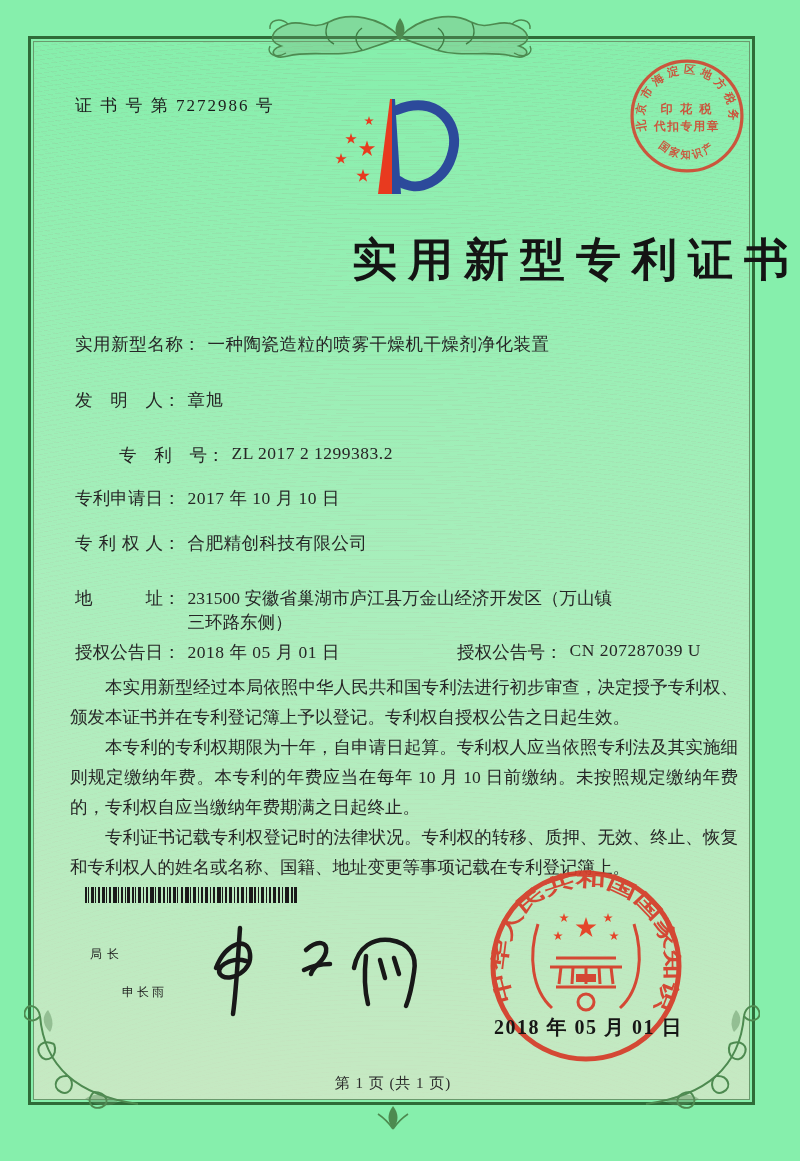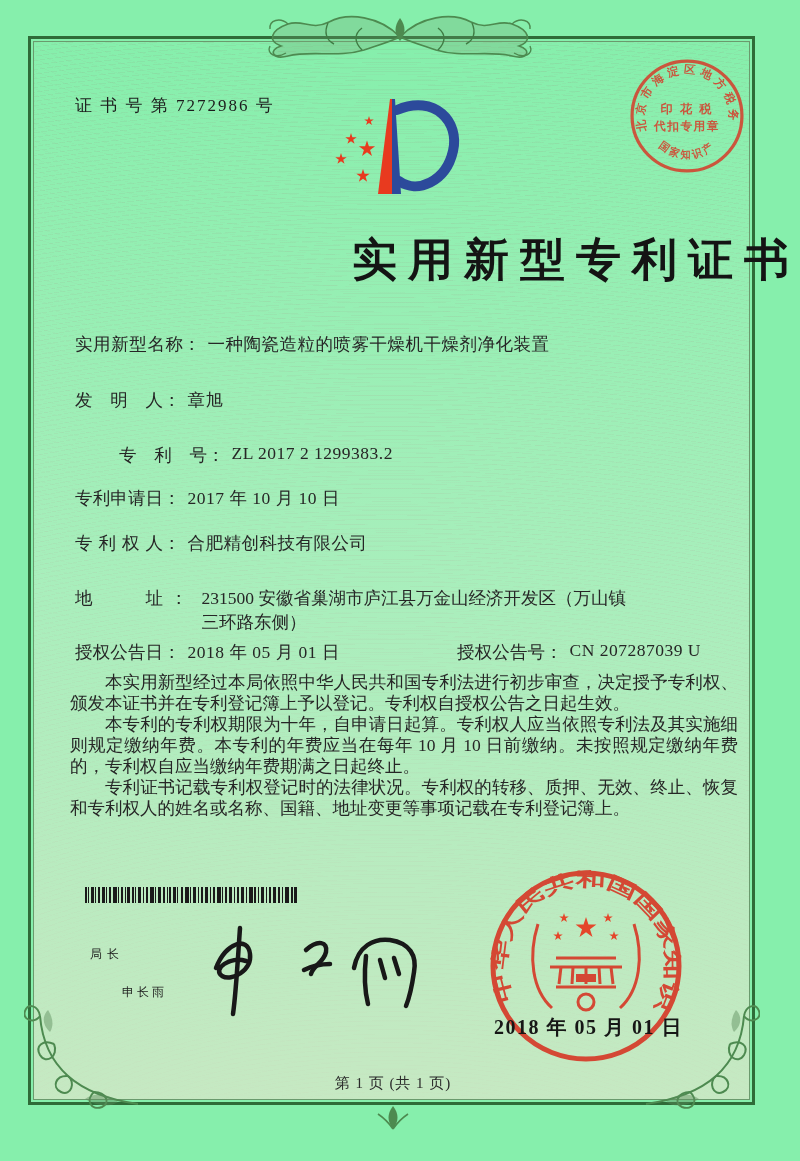--- a/index.html
+++ b/index.html
@@ -30,21 +30,21 @@
   }
   .fields{position:absolute;left:75px;top:0;width:670px;font-size:17.5px;color:#262626;}
   .frow{position:absolute;display:flex;align-items:flex-start;white-space:nowrap;}
   .flabel{display:inline-block;width:88px;text-align:justify;text-align-last:justify;}
   .flabel.wide{width:108px;}
   .fcolon{display:inline-block;margin-right:7px;}
   .fvalue{letter-spacing:.5px;}
   .addr2{display:block;white-space:nowrap;}
   .paras{
     position:absolute;left:70px;top:672px;width:668px;
-    font-size:17.5px;line-height:21px;text-align:justify;color:#262626;
+    font-size:17.5px;line-height:30px;text-align:justify;color:#262626;
   }
   .paras p{margin:0;text-indent:2em;}
   .director-label{position:absolute;left:90px;top:946px;font-size:12px;letter-spacing:5px;color:#1d1d1d;}
   .director-name{position:absolute;left:90px;top:984px;font-size:12px;letter-spacing:3px;color:#1d1d1d;margin-left:32px;}
   .seal-date{
     position:absolute;left:494px;top:1014px;font-size:20px;font-weight:600;
     letter-spacing:1.5px;color:#161616;z-index:6;
   }
   .footer{
     position:absolute;left:0;top:1074px;width:786px;text-align:center;
@@ -165,21 +165,21 @@
     <div class="frow" style="top:486px;left:0;">
       <span class="flabel">专利申请日</span>
         <span class="fcolon">：</span>
       <span class="fvalue">2017 年 10 月 10 日</span>
     </div>
     <div class="frow" style="top:531px;left:0;align-items:flex-end;">
       <span class="flabel">专利权人</span>
         <span class="fcolon">：</span>
       <span class="fvalue">合肥精创科技有限公司</span>
     </div>
-    <div class="frow" style="top:586px;left:0;gap:7px;">
+    <div class="frow" style="top:586px;left:0;">
       <span class="flabel">地址</span>
         <span class="fcolon">：</span>
       <span>
         <span class="addr2">231500 安徽省巢湖市庐江县万金山经济开发区（万山镇</span>
         <span class="addr2">三环路东侧）</span>
       </span>
     </div>
     <div class="frow" style="top:640px;left:0;">
       <span class="flabel">授权公告日</span>
         <span class="fcolon">：</span>

